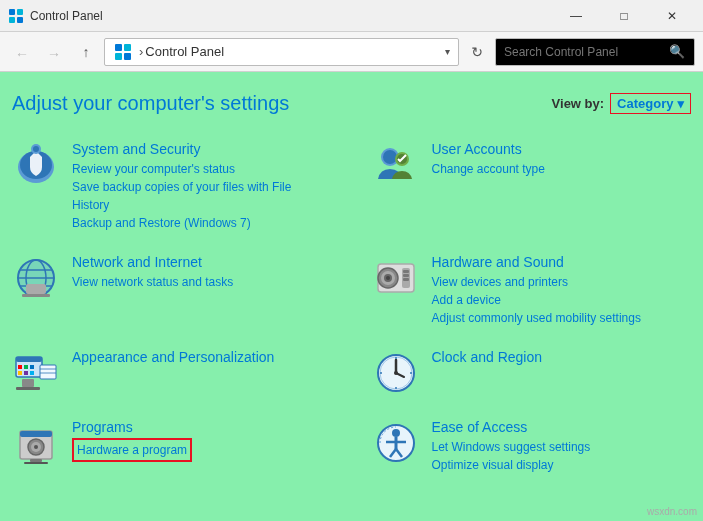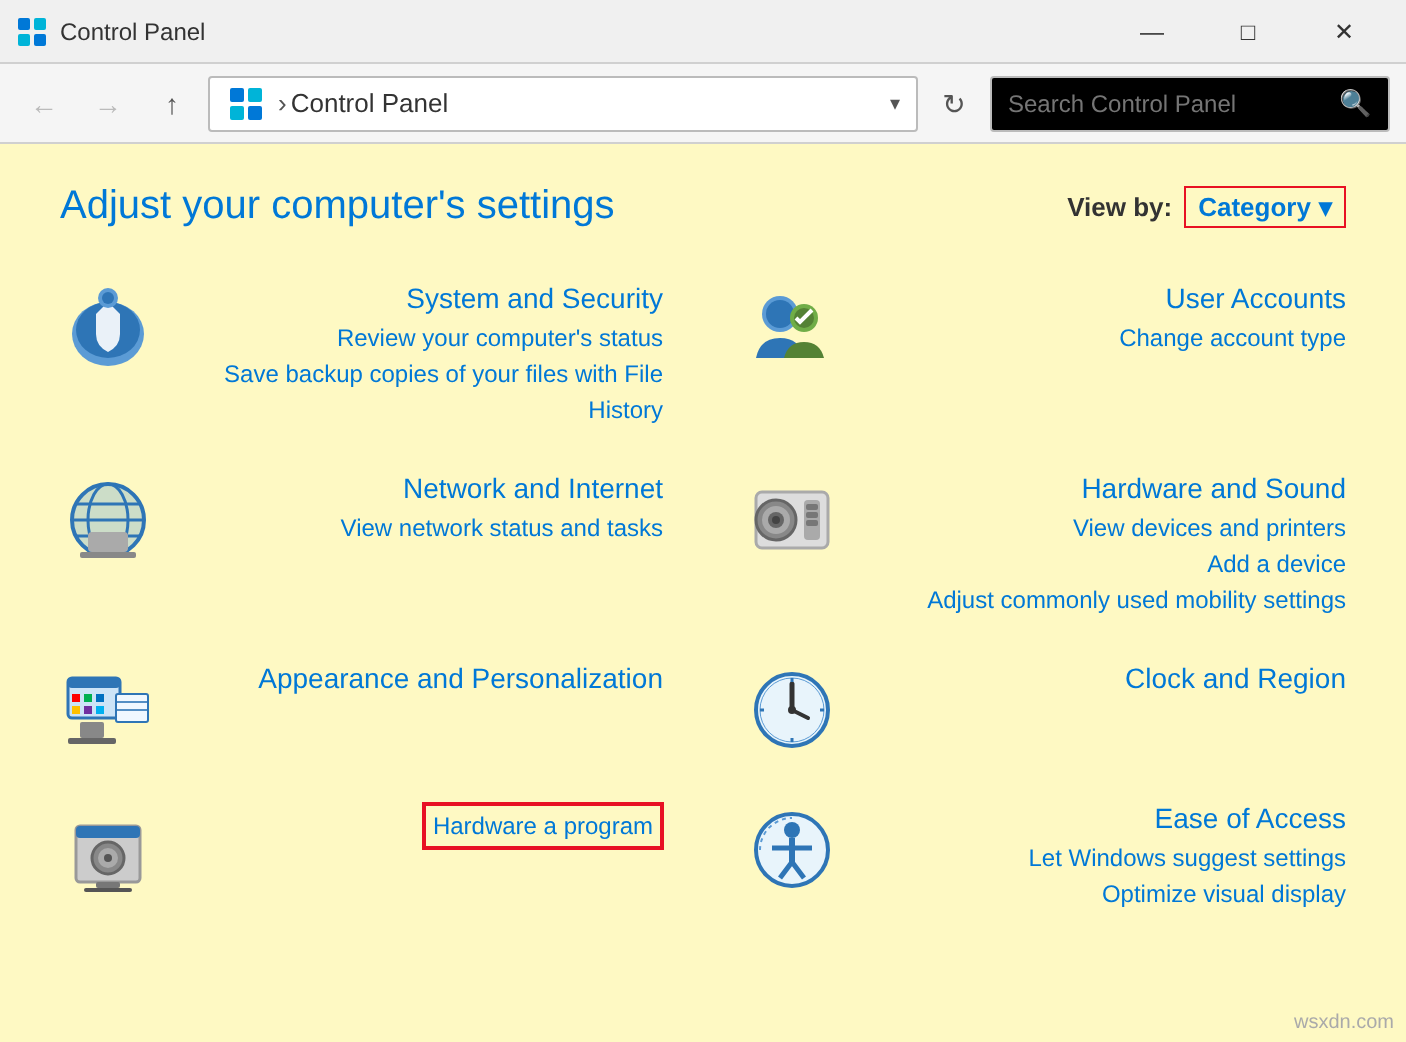--- a/index.html
+++ b/index.html
@@ -157,24 +157,23 @@
     }
     .search-icon-btn {
       color: #666;
       font-size: 13px;
       cursor: pointer;
     }
 
     
     .main-content {
       flex: 1;
-      padding: 20px 30px;
+      padding: 20px 12px;
       overflow-y: auto;
-      background: #fef9c3;
-      text-align: right;
+      background: #86efac;
     }
     .page-header {
       display: flex;
       align-items: center;
       justify-content: space-between;
       margin-bottom: 20px;
     }
     .page-title {
       color: #0078d7;
       font-size: 20px;
@@ -317,20 +316,21 @@
           <ellipse cx="24" cy="24" rx="16" ry="14" fill="#2e75b6"></ellipse>
           <path d="M24 10 L30 16 L30 26 Q30 32 24 35 Q18 32 18 26 L18 16 Z" fill="#fff" opacity="0.9"></path>
           <circle cx="24" cy="8" r="5" fill="#5b9bd5"></circle>
           <circle cx="24" cy="8" r="3" fill="#2e75b6"></circle>
         </svg>
       </div>
       <div class="category-text">
         <span class="category-name">System and Security</span>
         <span class="category-link">Review your computer's status</span>
         <span class="category-link">Save backup copies of your files with File History</span>
+        <span class="category-link">Backup and Restore (Windows 7)</span>
       </div>
     </div>
 
     <div class="category-item">
       <div class="category-icon">
         <svg width="48" height="48" viewBox="0 0 48 48">
           <circle cx="18" cy="16" r="9" fill="#5b9bd5"></circle>
           <circle cx="18" cy="16" r="7" fill="#2e75b6"></circle>
           <path d="M6 38 Q8 28 18 28 Q28 28 30 38 Z" fill="#2e75b6"></path>
           <circle cx="30" cy="18" r="7" fill="#70ad47"></circle>
@@ -434,20 +434,21 @@
           <rect x="8" y="12" width="32" height="28" fill="#ccc" rx="2" stroke="#999" stroke-width="1.5"></rect>
           <rect x="8" y="12" width="32" height="6" fill="#2e75b6" rx="2"></rect>
           <circle cx="24" cy="28" r="8" fill="#888" stroke="#666" stroke-width="1.5"></circle>
           <circle cx="24" cy="28" r="5" fill="#aaa"></circle>
           <circle cx="24" cy="28" r="2" fill="#555"></circle>
           <rect x="18" y="40" width="12" height="3" fill="#777" rx="1"></rect>
           <rect x="12" y="43" width="24" height="2" fill="#555" rx="1"></rect>
         </svg>
       </div>
       <div class="category-text">
+        <span class="category-name">Programs</span>
         <span class="category-link highlighted">Hardware a program</span>
       </div>
     </div>
 
     <div class="category-item">
       <div class="category-icon">
         <svg width="48" height="48" viewBox="0 0 48 48">
           <circle cx="24" cy="24" r="18" fill="#e8f4fb" stroke="#2e75b6" stroke-width="2"></circle>
           <circle cx="24" cy="14" r="4" fill="#2e75b6"></circle>
           <line x1="24" y1="18" x2="24" y2="30" stroke="#2e75b6" stroke-width="3"></line>

